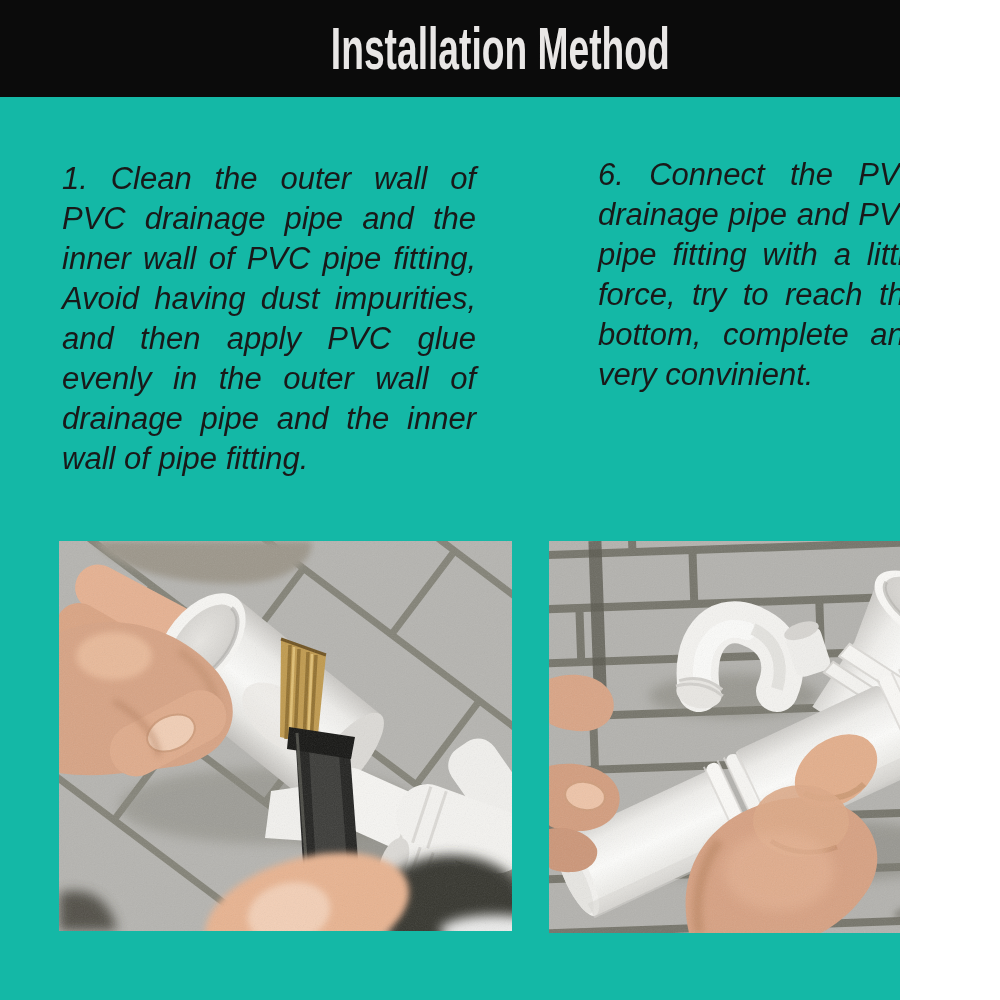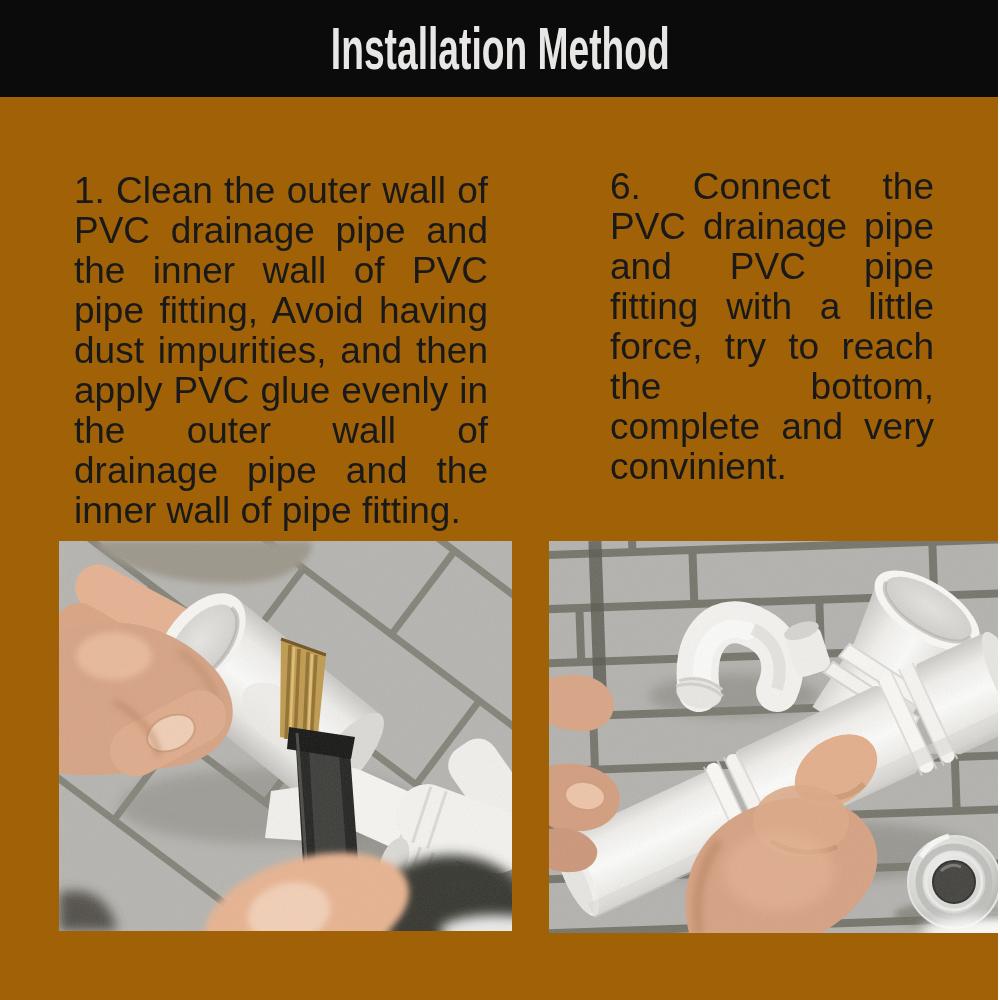--- a/index.html
+++ b/index.html
@@ -1,31 +1,31 @@
 <!DOCTYPE html>
 <html><head>
 <meta charset="utf-8">
 <style>
   html,body{margin:0;padding:0;}
   .page{
-    position:relative;width:998px;height:1000px;overflow:hidden;
-    background:#a16207;font-family:"Liberation Sans",sans-serif;
+    position:relative;width:900px;height:1000px;overflow:hidden;
+    background:#14b8a6;font-family:"Liberation Sans",sans-serif;
   }
   .header{
     position:absolute;top:0;left:0;width:1000px;height:97px;background:#0b0b0b;
     display:flex;align-items:center;justify-content:center;
   }
   .title{
     color:#e9e7e6;font-size:60px;font-weight:bold;white-space:nowrap;
     transform:scaleX(0.62);transform-origin:center;letter-spacing:0;
     font-family:"Liberation Sans",sans-serif;
   }
   .step{
-    position:absolute;margin:16px;color:#191919;font-size:37px;line-height:40px;
-    text-align:justify;text-justify:inter-word;
+    position:absolute;margin:4px;color:#191919;font-size:31px;line-height:40px;
+    text-align:justify;text-justify:inter-word;font-style:italic;
   }
   .step-1{left:58px;top:155px;width:414px;}
   .step-2{left:594px;top:151px;width:324px;}
   .photo{position:absolute;overflow:hidden;background:#b5b4b0;}
   .photo-1{left:19px;top:525px;width:453px;height:390px;}
   .photo-2{left:509px;top:525px;width:471px;height:392px;}
   .photo svg{display:block;width:100%;height:100%;}
 </style>
 </head>
 <body>

